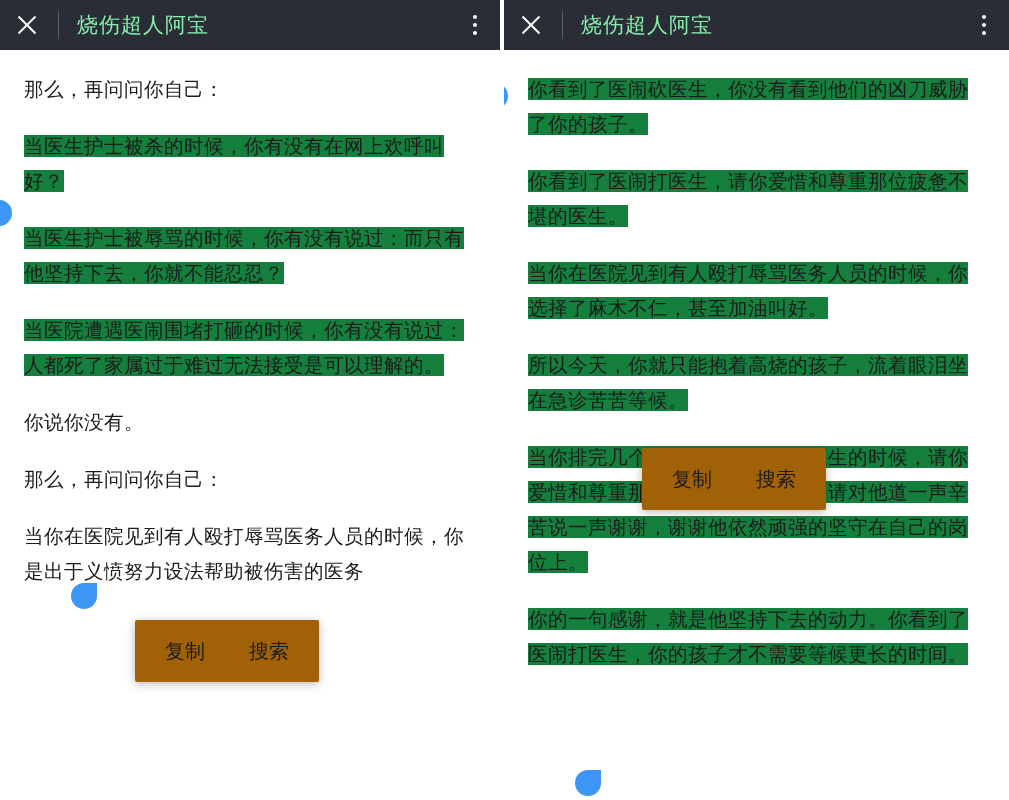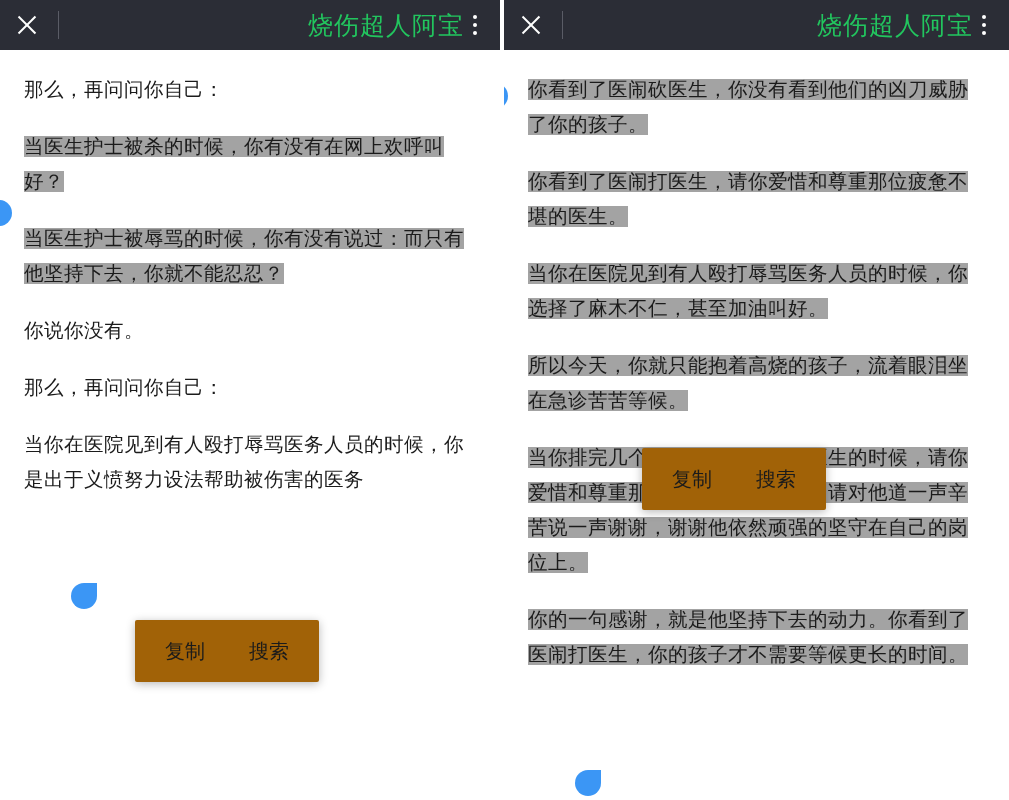--- a/index.html
+++ b/index.html
@@ -60,26 +60,25 @@
   }
   .close-icon::before { transform: translate(-50%,-50%) rotate(45deg); }
   .close-icon::after  { transform: translate(-50%,-50%) rotate(-45deg); }
   .divider-v {
     width: 1px;
     height: 28px;
     background: #5a5c66;
     margin-right: 18px;
   }
   .top-title {
-    color: #22c55e;
-    font-size: 25px;
+    color: #86efac;
+    font-size: 21px;
     letter-spacing: 1px;
     flex: 1 1 auto;
     white-space: nowrap;
-    text-align: right;
   }
   .more-icon {
     width: 22px;
     height: 26px;
     display: flex;
     flex-direction: column;
     justify-content: center;
     align-items: center;
     gap: 4px;
     flex: 0 0 auto;
@@ -99,22 +98,21 @@
     height: 750px;
   }
   .para {
     font-size: 19.5px;
     line-height: 35px;
     color: #1b1b1b;
     margin: 0 0 22px 0;
     letter-spacing: 0.5px;
   }
   .para .hl {
-    background: #a3a3a3;
-    font-family: Liberation Serif, serif;
+    background: #15803d;
   }
   .para.plain {
     color: #1b1b1b;
   }
   
   .handle {
     position: absolute;
     width: 26px;
     height: 26px;
     border-radius: 50% 50% 50% 0;
@@ -160,20 +158,21 @@
         <span></span>
           <span></span>
           <span></span>
       </div>
     </div>
 
     <div class="content">
       <p class="para plain"><span>那么，再问问你自己：</span></p>
       <p class="para"><span class="hl">当医生护士被杀的时候，你有没有在网上欢呼叫好？</span></p>
       <p class="para"><span class="hl">当医生护士被辱骂的时候，你有没有说过：而只有他坚持下去，你就不能忍忍？</span></p>
+      <p class="para"><span class="hl">当医院遭遇医闹围堵打砸的时候，你有没有说过：人都死了家属过于难过无法接受是可以理解的。</span></p>
       <p class="para plain"><span>你说你没有。</span></p>
       <p class="para plain"><span>那么，再问问你自己：</span></p>
       <p class="para plain"><span>当你在医院见到有人殴打辱骂医务人员的时候，你是出于义愤努力设法帮助被伤害的医务</span></p>
 
       <div class="handle start" style="left: -14px; top: 150px;"></div>
       <div class="handle end" style="left: 71px; top: 533px;"></div>
 
       <div class="ctxmenu" style="left: 135px; top: 570px;">
         <div class="item">复制</div>
         <div class="item">搜索</div>

